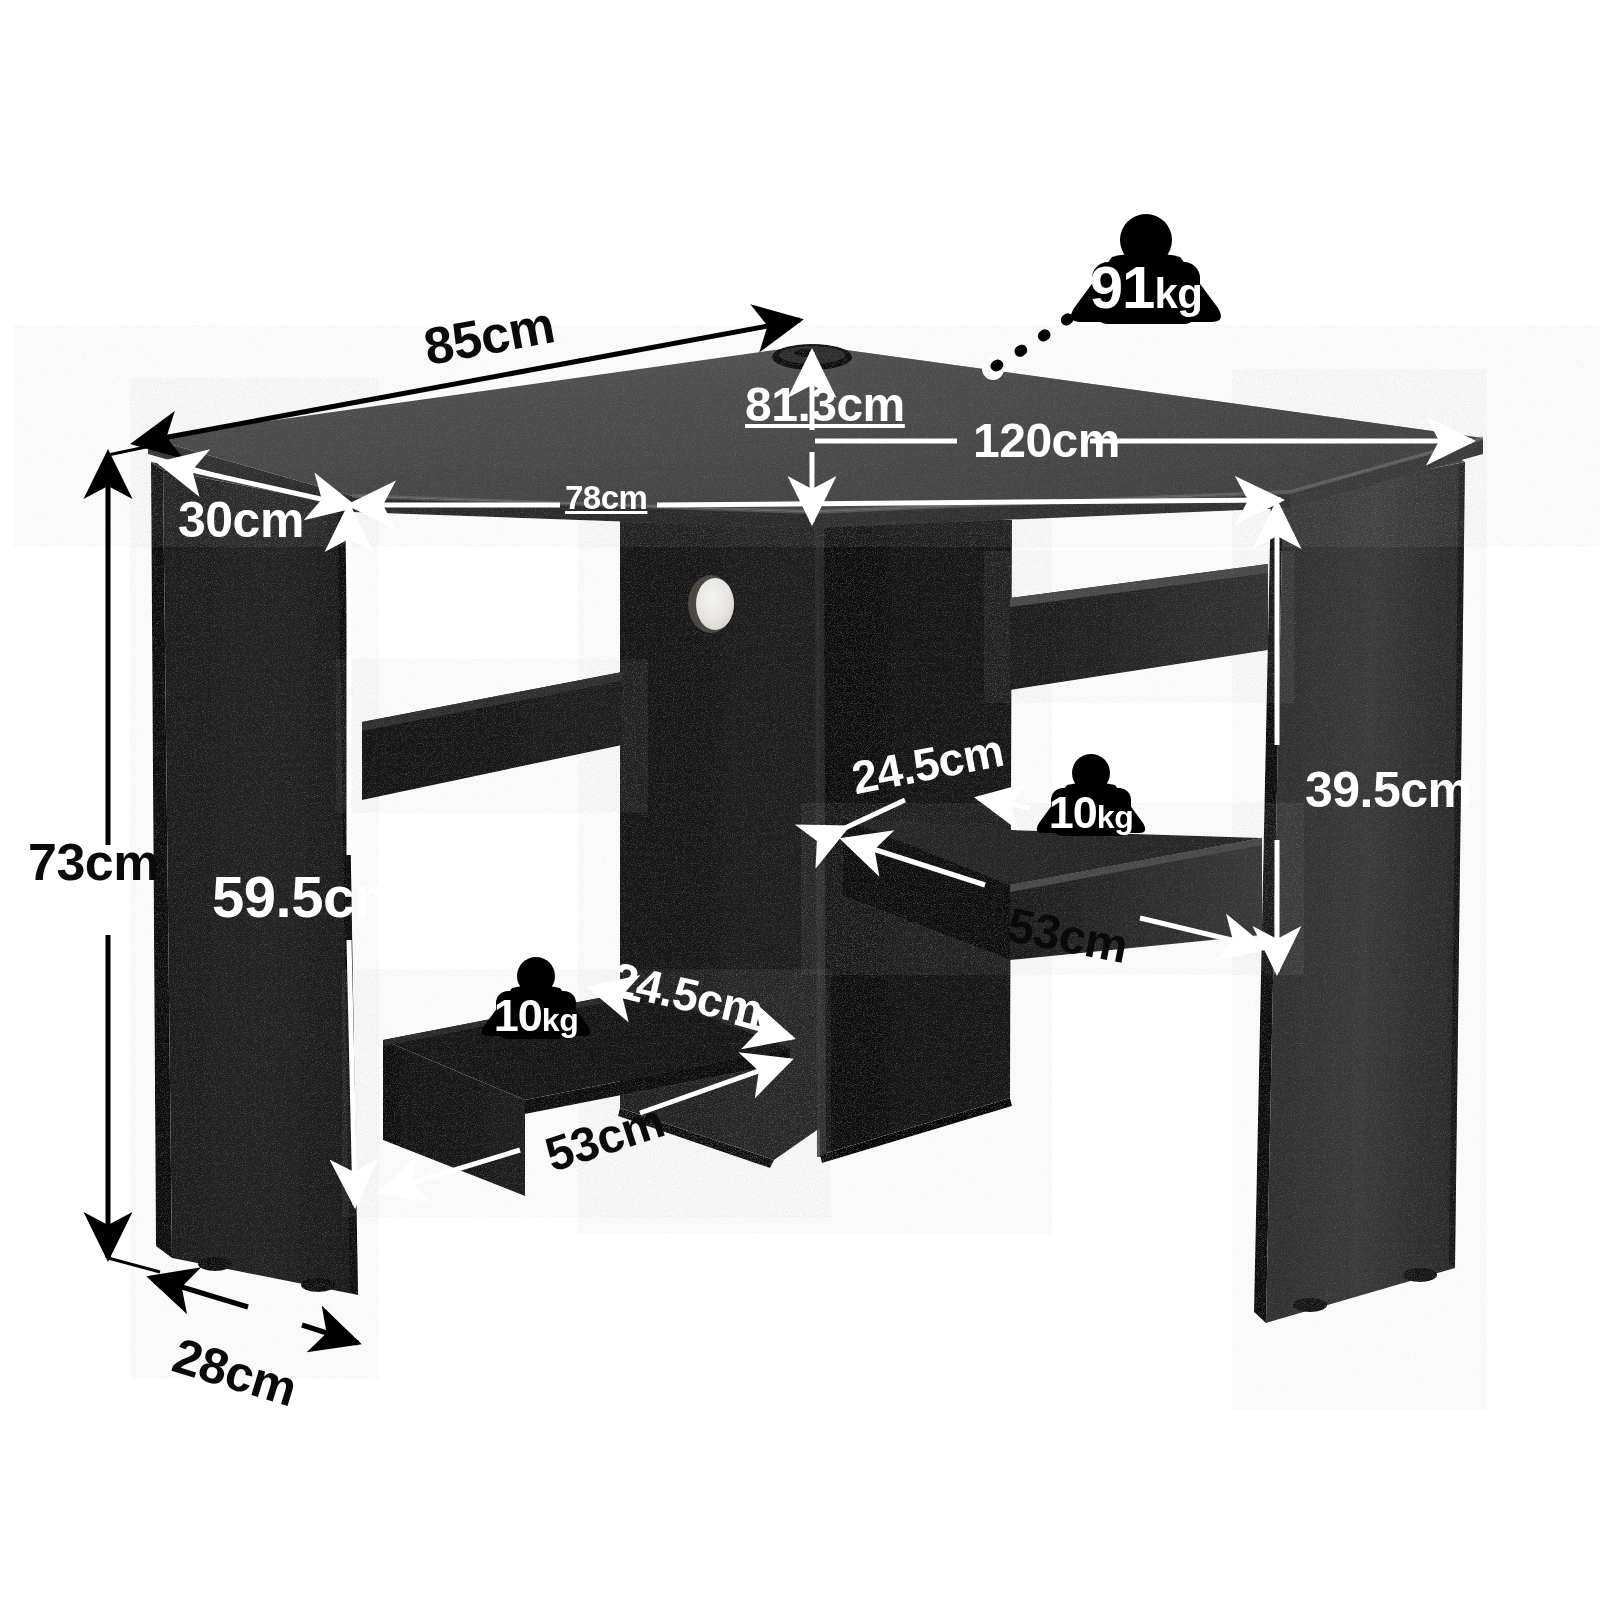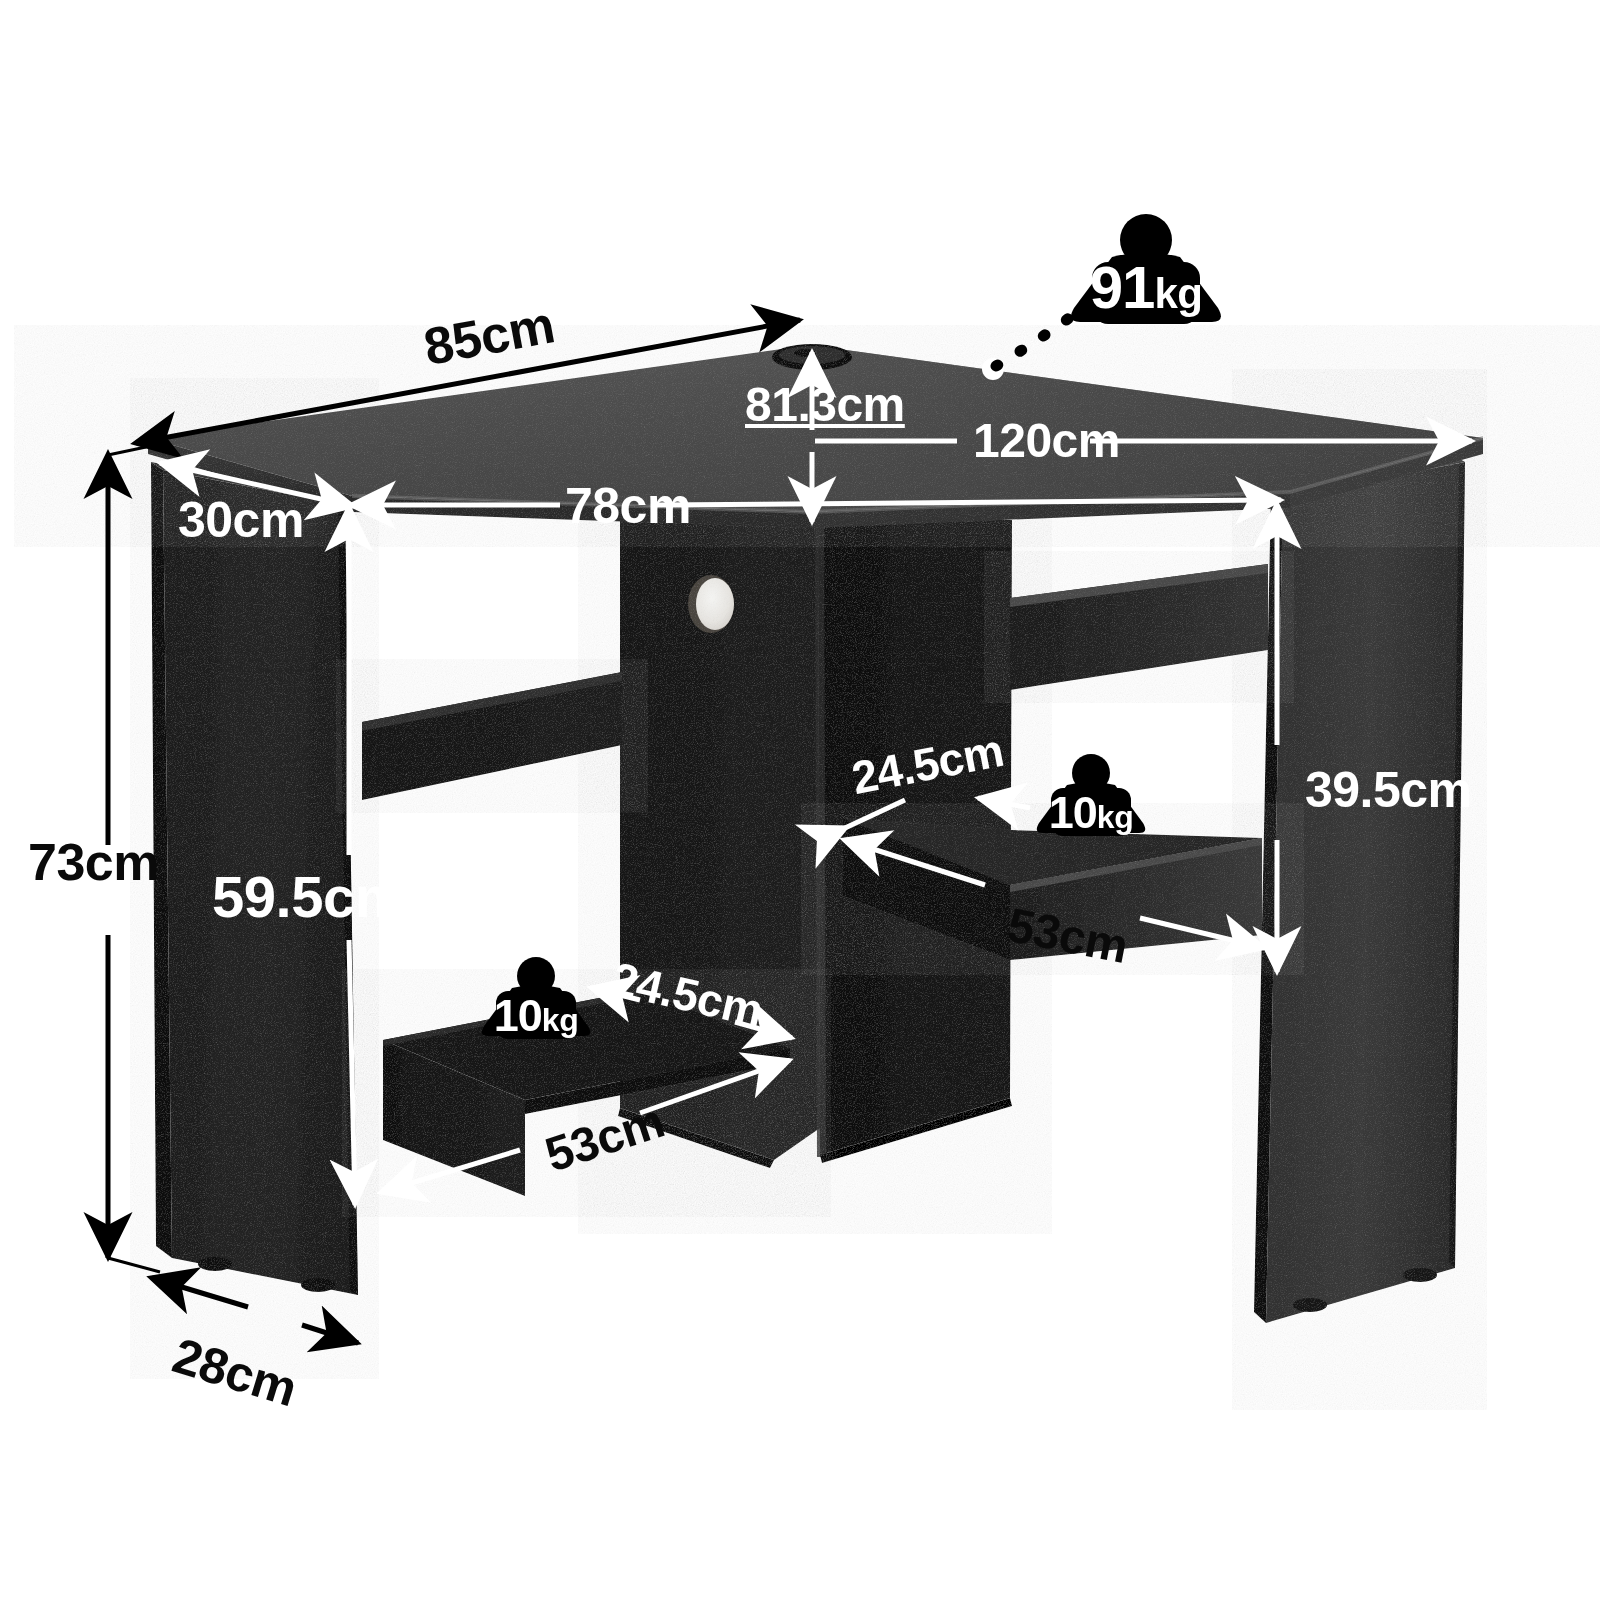--- a/index.html
+++ b/index.html
@@ -320,21 +320,21 @@
   </svg>
 
   <div class="lbl black" style="left:420px; top:322px; font-size:52px; transform:rotate(-10.5deg); transform-origin:left top;">85cm</div>
 
   <div class="lbl white" style="left:178px; top:495px; font-size:50px;">30cm</div>
 
   <div class="lbl white" style="left:745px; top:381px; font-size:48px;text-decoration:underline;">81.3cm</div>
 
   <div class="lbl white" style="left:963px; top:417px; font-size:48px;margin-left:10px;">120cm</div>
 
-  <div class="lbl white" style="left:565px; top:481px; font-size:50px;">78cm</div>
+  <div class="lbl white" style="left:565px; top:481px; font-size:33px;text-decoration:underline;">78cm</div>
 
   <div class="lbl black" style="left:28px; top:836px; font-size:52px;">73cm</div>
 
   <div class="lbl white" style="left:212px; top:868px; font-size:58px;">59.5cm</div>
 
   <div class="lbl white" style="left:1305px; top:765px; font-size:50px;">39.5cm</div>
 
   <div class="lbl black" style="left:182px; top:1330px; font-size:50px; transform:rotate(17deg); transform-origin:left top;">28cm</div>
 
   <div class="lbl white" style="left:618px; top:955px; font-size:46px; transform:rotate(13deg); transform-origin:left top;">24.5cm</div>

